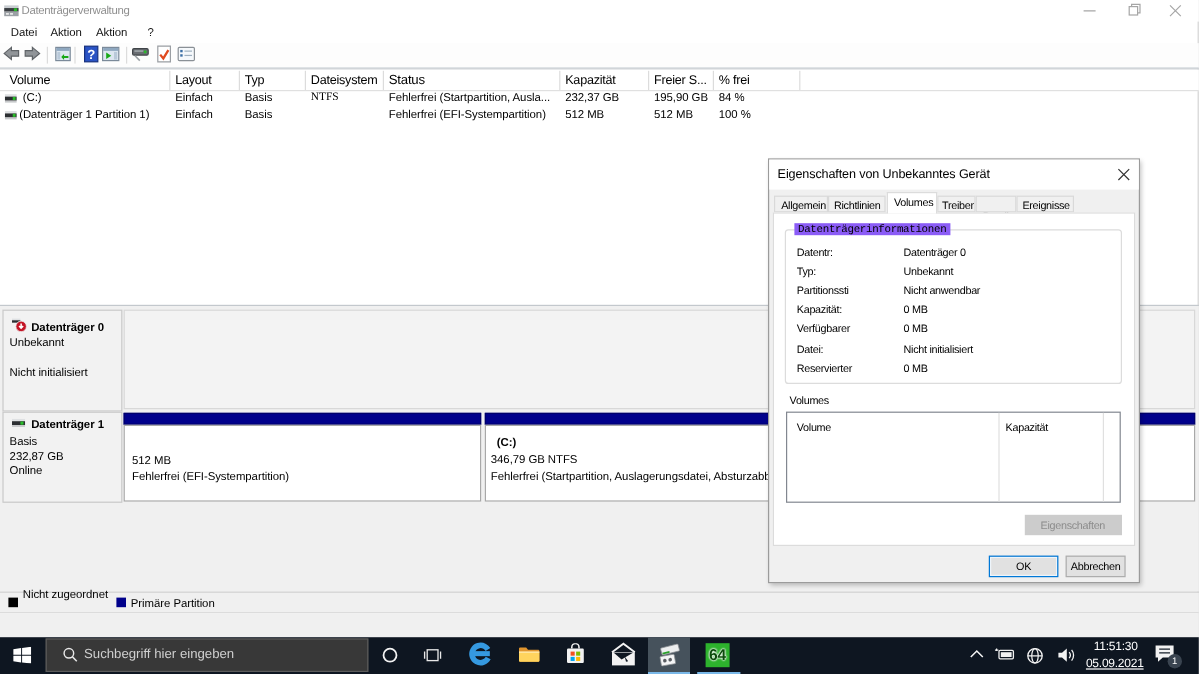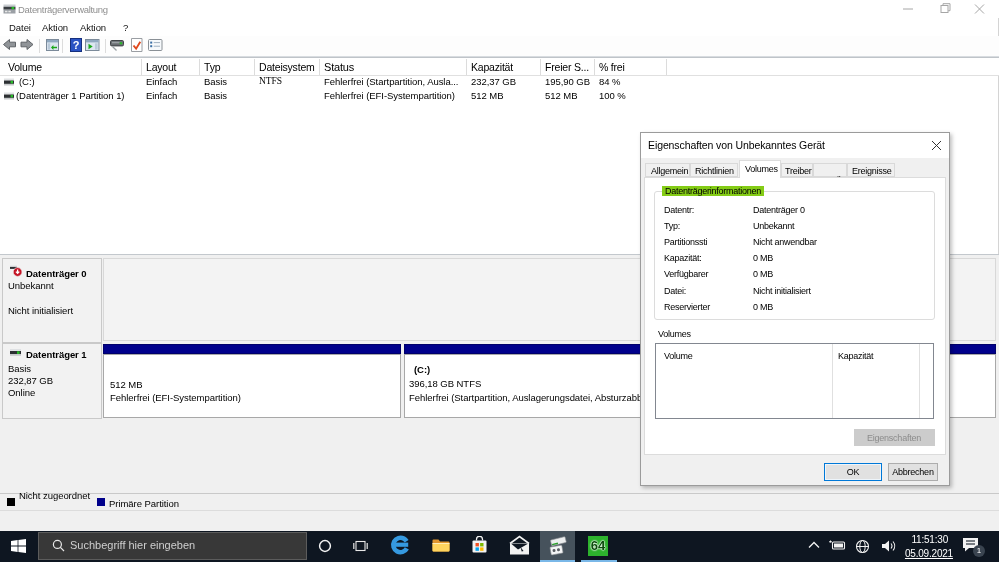--- a/index.html
+++ b/index.html
@@ -176,21 +176,21 @@
 
 <div class="abs" style="left:103px;top:344px;width:298px;height:10px;background:#00008b;border:1px solid #00006a;box-sizing:border-box;"></div>
 <div class="abs" style="left:103px;top:354px;width:298px;height:64px;background:#ffffff;border:1px solid #a8a8a8;box-sizing:border-box;"></div>
 <div class="tx tm" style="left:110px;top:379px;">512 MB</div>
 <div class="tx tm" style="left:110px;top:392px;">Fehlerfrei (EFI-Systempartition)</div>
 
 
 <div class="abs" style="left:404px;top:344px;width:592px;height:10px;background:#00008b;border:1px solid #00006a;box-sizing:border-box;"></div>
 <div class="abs" style="left:404px;top:354px;width:592px;height:64px;background:#ffffff;border:1px solid #a8a8a8;box-sizing:border-box;"></div>
 <div class="tx tm" style="left:414px;top:364px;font-weight:bold;">(C:)</div>
-<div class="tx tm" style="left:409px;top:378px;">396,18 GB NTFS</div>
+<div class="tx tm" style="left:409px;top:378px;">346,79 GB NTFS</div>
 <div class="tx tm" style="left:409px;top:392px;">Fehlerfrei (Startpartition, Auslagerungsdatei, Absturzabbild, Primäre Partition)</div>
 
 
 <div class="abs" style="left:0;top:493px;width:999px;height:1px;background:#c9c9c9;"></div>
 <div class="abs" style="left:0;top:494px;width:999px;height:16px;background:#f0f0f0;border-bottom:1px solid #dcdcdc;"></div>
 <div class="abs" style="left:7px;top:498px;width:8px;height:8px;background:#000;"></div>
 <div class="tx tm" style="left:19px;top:490px;">Nicht zugeordnet</div>
 <div class="abs" style="left:97px;top:498px;width:8px;height:8px;background:#00008b;"></div>
 <div class="tx tm" style="left:109px;top:498px;">Primäre Partition</div>
 <div class="abs" style="left:0;top:511px;width:999px;height:20px;background:#f0f0f0;"></div>
@@ -216,21 +216,21 @@
 <div class="tx" style="left:852px;top:166px;">Ereignisse</div>
 
 
 <div class="abs" style="left:644px;top:177px;width:302px;height:278px;background:#ffffff;border:1px solid #dcdcdc;box-sizing:border-box;"></div>
 
 <div class="abs" style="left:739px;top:160px;width:42px;height:18px;background:#ffffff;border:1px solid #dcdcdc;border-bottom:none;box-sizing:border-box;"></div>
 <div class="tx" style="left:745px;top:164px;">Volumes</div>
 
 
 <div class="abs" style="left:654px;top:191px;width:281px;height:129px;border:1px solid #dcdcdc;border-radius:3px;box-sizing:border-box;"></div>
-<div class="tx" style="left:662px;top:186px;background:#84cc16;padding:0 3px;">Datenträgerinformationen</div>
+<div class="tx" style="left:662px;top:186px;background:#8b5cf6;padding:0 3px;font-family:Liberation Mono, monospace;">Datenträgerinformationen</div>
 
 <div class="tx" style="left:664px;top:205px;">Datentr:</div><div class="tx" style="left:753px;top:205px;">Datenträger 0</div>
 <div class="tx" style="left:664px;top:221px;">Typ:</div><div class="tx" style="left:753px;top:221px;">Unbekannt</div>
 <div class="tx" style="left:664px;top:237px;">Partitionssti</div><div class="tx" style="left:753px;top:237px;">Nicht anwendbar</div>
 <div class="tx" style="left:664px;top:253px;">Kapazität:</div><div class="tx" style="left:753px;top:253px;">0 MB</div>
 <div class="tx" style="left:664px;top:269px;">Verfügbarer</div><div class="tx" style="left:753px;top:269px;">0 MB</div>
 <div class="tx" style="left:664px;top:286px;">Datei:</div><div class="tx" style="left:753px;top:286px;">Nicht initialisiert</div>
 <div class="tx" style="left:664px;top:302px;">Reservierter</div><div class="tx" style="left:753px;top:302px;">0 MB</div>
 
 

